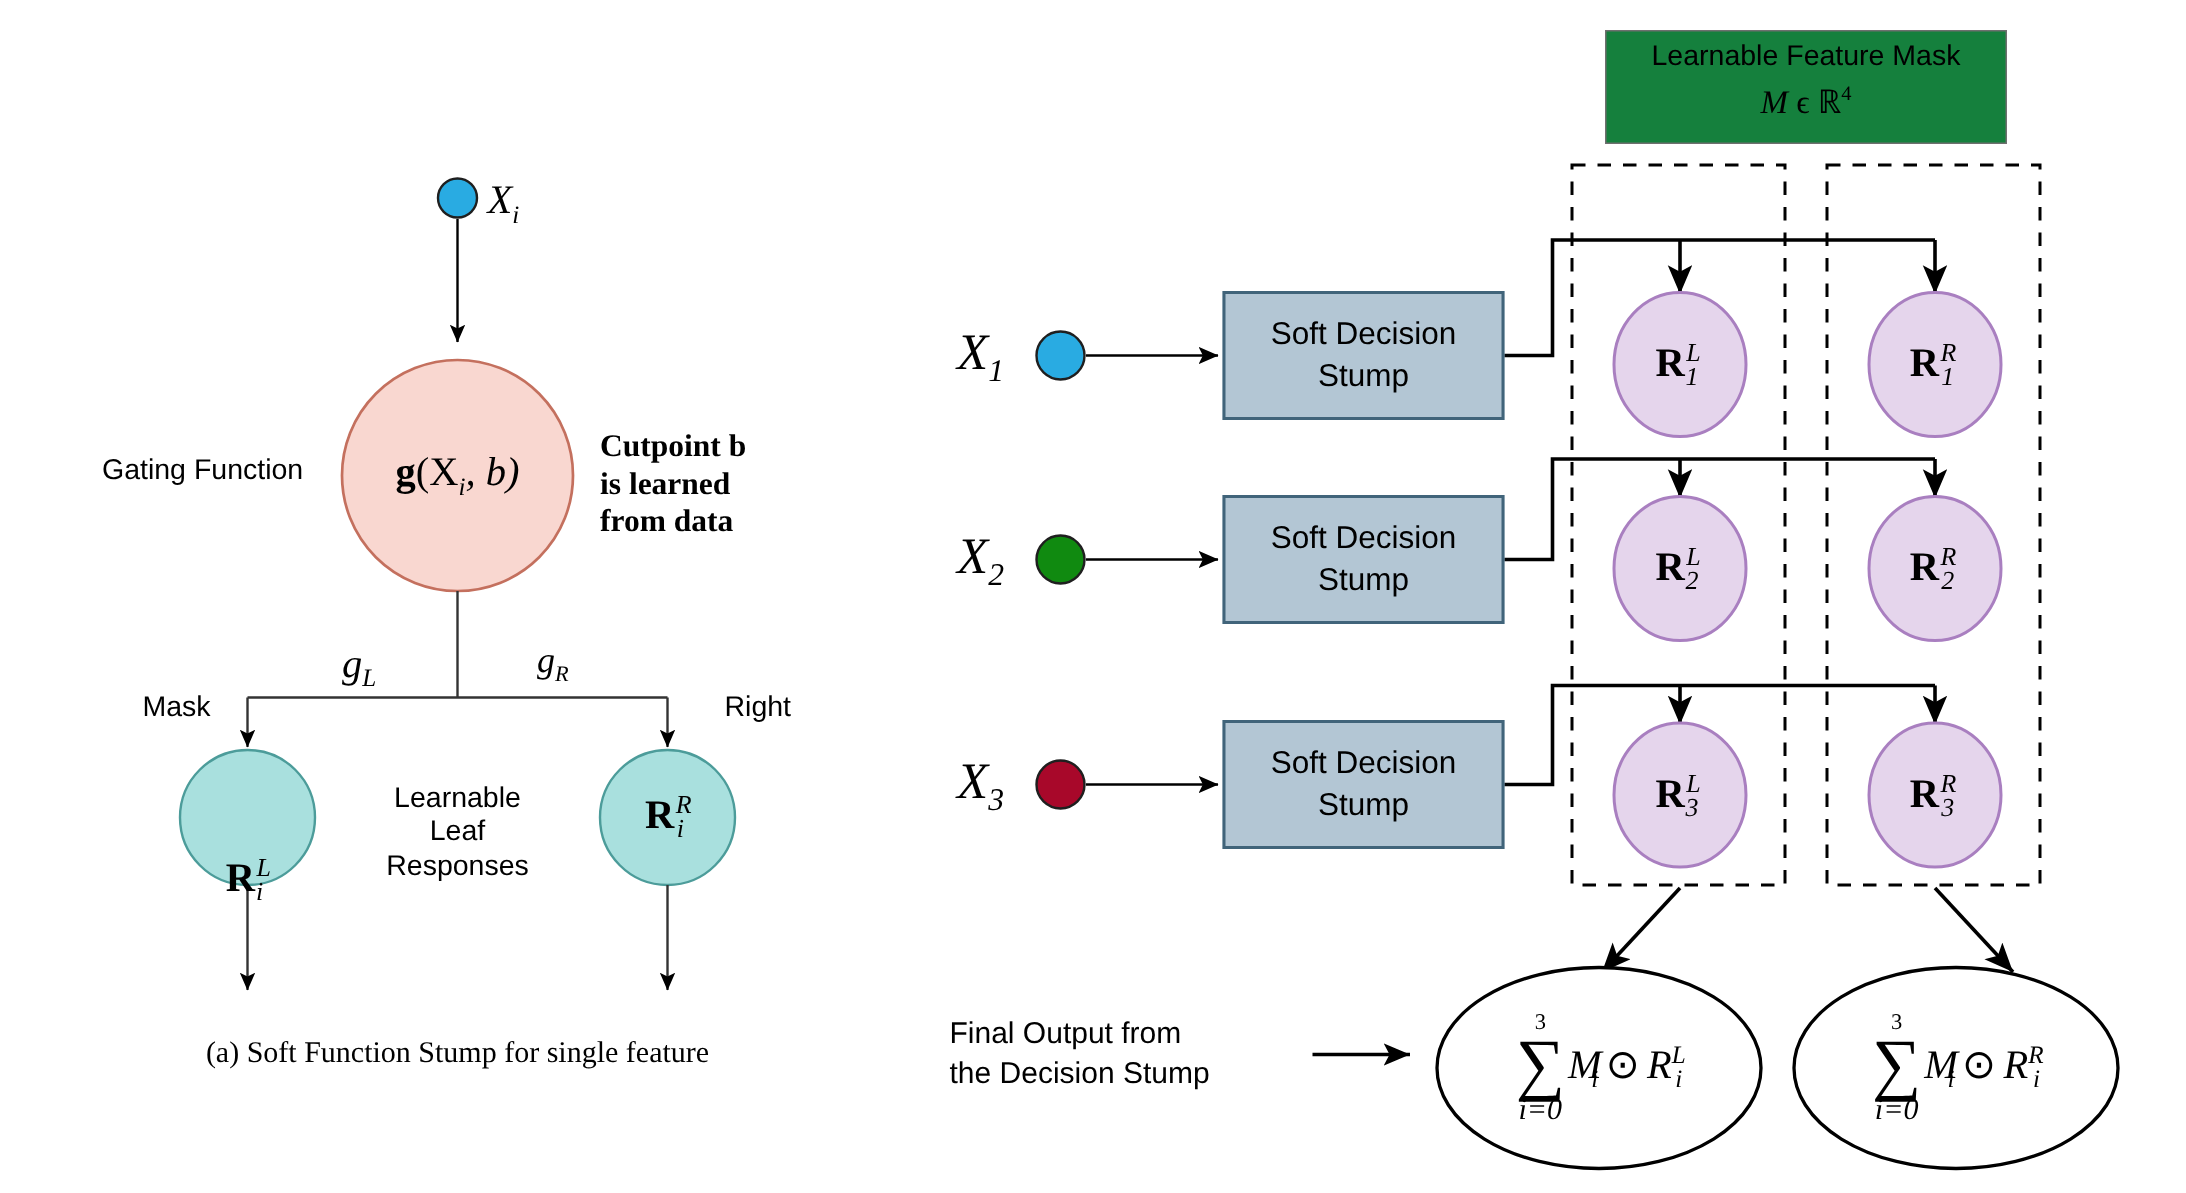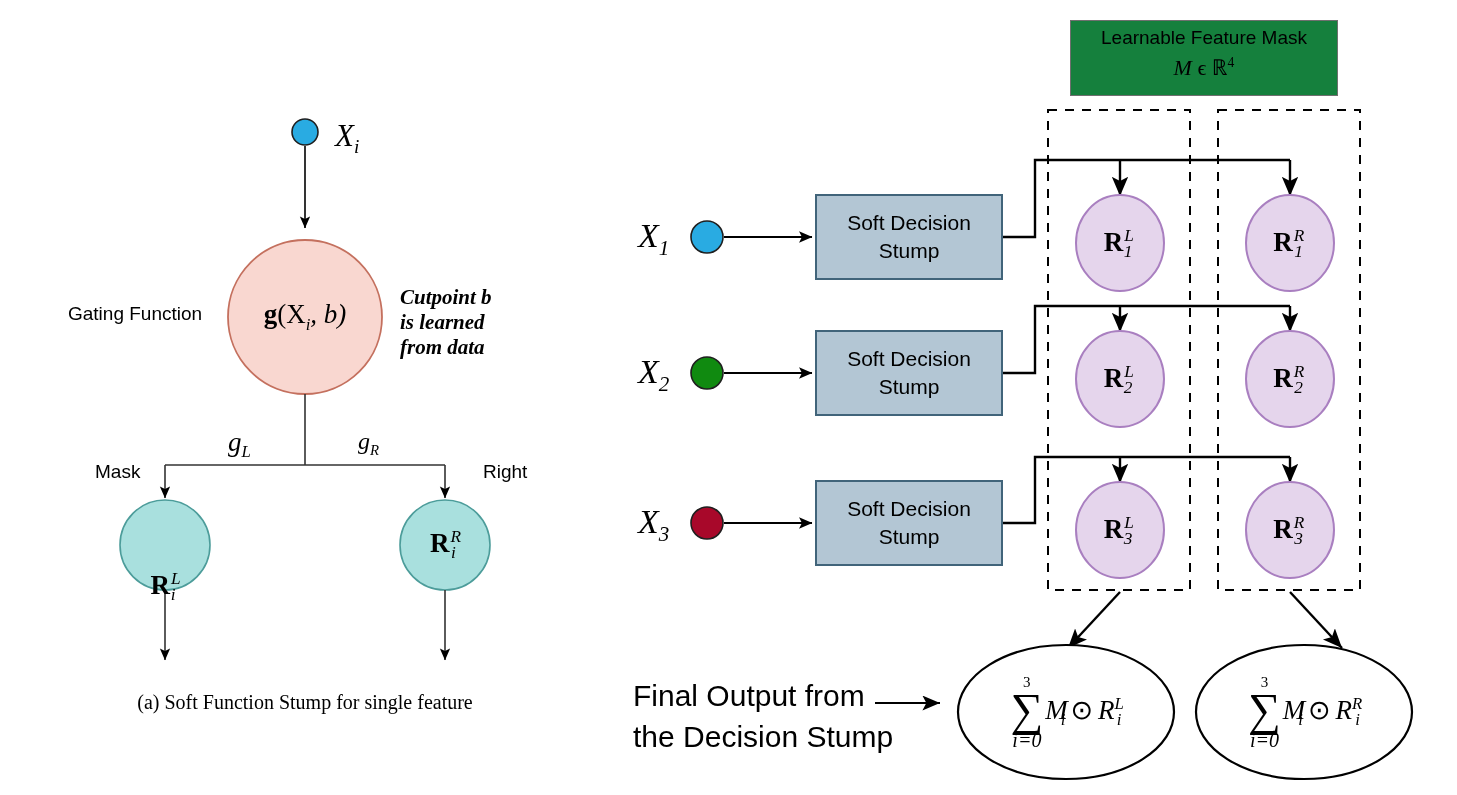--- a/index.html
+++ b/index.html
@@ -26,21 +26,21 @@
     width: 1457px;
     height: 795px;
     pointer-events: none;
   }
   .lbl {
     position: absolute;
     white-space: nowrap;
     line-height: 1.18;
   }
   .sans { font-family: "Liberation Sans", sans-serif; }
-  .serif-it { font-family: "Liberation Serif", serif; font-style: italic; }
+  .serif-it { font-family: "Liberation Serif", serif; }
   .serif { font-family: "Liberation Serif", serif; }
   .math { font-family: "Liberation Serif", serif; font-style: italic; }
   .mathup { font-family: "Liberation Serif", serif; font-style: normal; }
   .bold { font-weight: bold; }
   .ctrtop { text-align: center; transform: translateX(-50%); }
   sub.sm { font-size: 0.62em; vertical-align: sub; font-style: italic; }
   .nodelabel {
     position: absolute;
     transform: translate(-50%, -50%);
     text-align: center;
@@ -168,41 +168,46 @@
 
     <line x1="1120" y1="592" x2="1068" y2="648" stroke="#000" stroke-width="2.4" marker-end="url(#ahs)"></line>
     <line x1="1290" y1="592" x2="1342" y2="648" stroke="#000" stroke-width="2.4" marker-end="url(#ahs)"></line>
 
     <ellipse cx="1066" cy="712" rx="108" ry="67" fill="#ffffff" stroke="#000" stroke-width="2.2"></ellipse>
     <ellipse cx="1304" cy="712" rx="108" ry="67" fill="#ffffff" stroke="#000" stroke-width="2.2"></ellipse>
 
     <line x1="875" y1="703" x2="940" y2="703" stroke="#000" stroke-width="2.2" marker-end="url(#ahs)"></line>
   </svg>
 
-  <div class="lbl math" style="left:335px; top:118px; font-size:31px;"><span>X</span><sub class="sm">i</sub></div>
+  <div class="lbl math" style="left:325px; top:118px; font-size:27px;"><span>X</span><sub class="sm">i</sub></div>
 
   <div class="lbl sans" style="left:68px; top:303px; font-size:19px;">Gating Function</div>
 
   <div class="nodelabel" style="left:305px; top:317px; font-size:27px;"><span class="mathup bold">g</span><span class="mathup">(X</span><sub class="sm">i</sub><span class="math">, b)</span></div>
 
   <div class="lbl serif-it bold" style="left:400px; top:285px; font-size:21px;">
     <div>Cutpoint b</div>
     <div>is learned</div>
     <div>from data</div>
   </div>
 
   <div class="lbl math" style="left:228px; top:427px; font-size:27px;"><span>g</span><sub class="sm">L</sub></div>
   <div class="lbl math" style="left:358px; top:427px; font-size:24px;"><span>g</span><sub class="sm">R</sub></div>
 
   <div class="lbl sans" style="left:95px; top:461px; font-size:19px;">Mask</div>
   <div class="lbl sans" style="left:483px; top:461px; font-size:19px;">Right</div>
 
   <div class="nodelabel rlab" style="left:163px; top:545px;margin-top:42px;"><span class="base">R</span><span class="sup">L</span><span class="sub">i</span></div>
   <div class="nodelabel rlab" style="left:443px; top:545px;"><span class="base">R</span><span class="sup">R</span><span class="sub">i</span></div>
 
+  <div class="lbl sans ctrtop" style="left:305px; top:522px; font-size:19px; text-align:center;">
+    <div>Learnable</div>
+    <div>Leaf</div>
+    <div>Responses</div>
+  </div>
 
   <div class="lbl serif ctrtop" style="left:305px; top:691px; font-size:20px;">(a) Soft Function Stump for single feature</div>
 
   <div class="maskbox" style="left:1070px; top:20px; width:268px; height:76px;">
     <div class="t1">Learnable Feature Mask</div>
     <div class="t2"><span class="scr">M</span><span> ϵ ℝ</span><sup style="font-size:0.62em;">4</sup></div>
   </div>
 
   <div class="lbl math" style="left:638px; top:216px; font-size:34px;"><span>X</span><sub class="sm">1</sub></div>
   <div class="stumpbox" style="left:815px; top:194px; width:188px; height:86px;">
@@ -221,21 +226,21 @@
   <div class="nodelabel rlab" style="left:1288px; top:380px;"><span class="base">R</span><span class="sup">R</span><span class="sub">2</span></div>
 
   <div class="lbl math" style="left:638px; top:502px; font-size:34px;"><span>X</span><sub class="sm">3</sub></div>
   <div class="stumpbox" style="left:815px; top:480px; width:188px; height:86px;">
     <div>Soft Decision</div>
     <div>Stump</div>
   </div>
   <div class="nodelabel rlab" style="left:1118px; top:531px;"><span class="base">R</span><span class="sup">L</span><span class="sub">3</span></div>
   <div class="nodelabel rlab" style="left:1288px; top:531px;"><span class="base">R</span><span class="sup">R</span><span class="sub">3</span></div>
 
-  <div class="lbl sans" style="left:633px; top:676px; font-size:30px; line-height:1.35;">
+  <div class="lbl sans" style="left:633px; top:676px; font-size:20px; line-height:1.35;">
     <div>Final Output from</div>
     <div>the Decision Stump</div>
   </div>
 
   <div class="sumbox" style="left:1066px; top:712px;">
     <span class="sigma-stack">
       <span class="top">3</span>
       <span class="big">∑</span>
       <span class="bot">i=0</span>
     </span>

